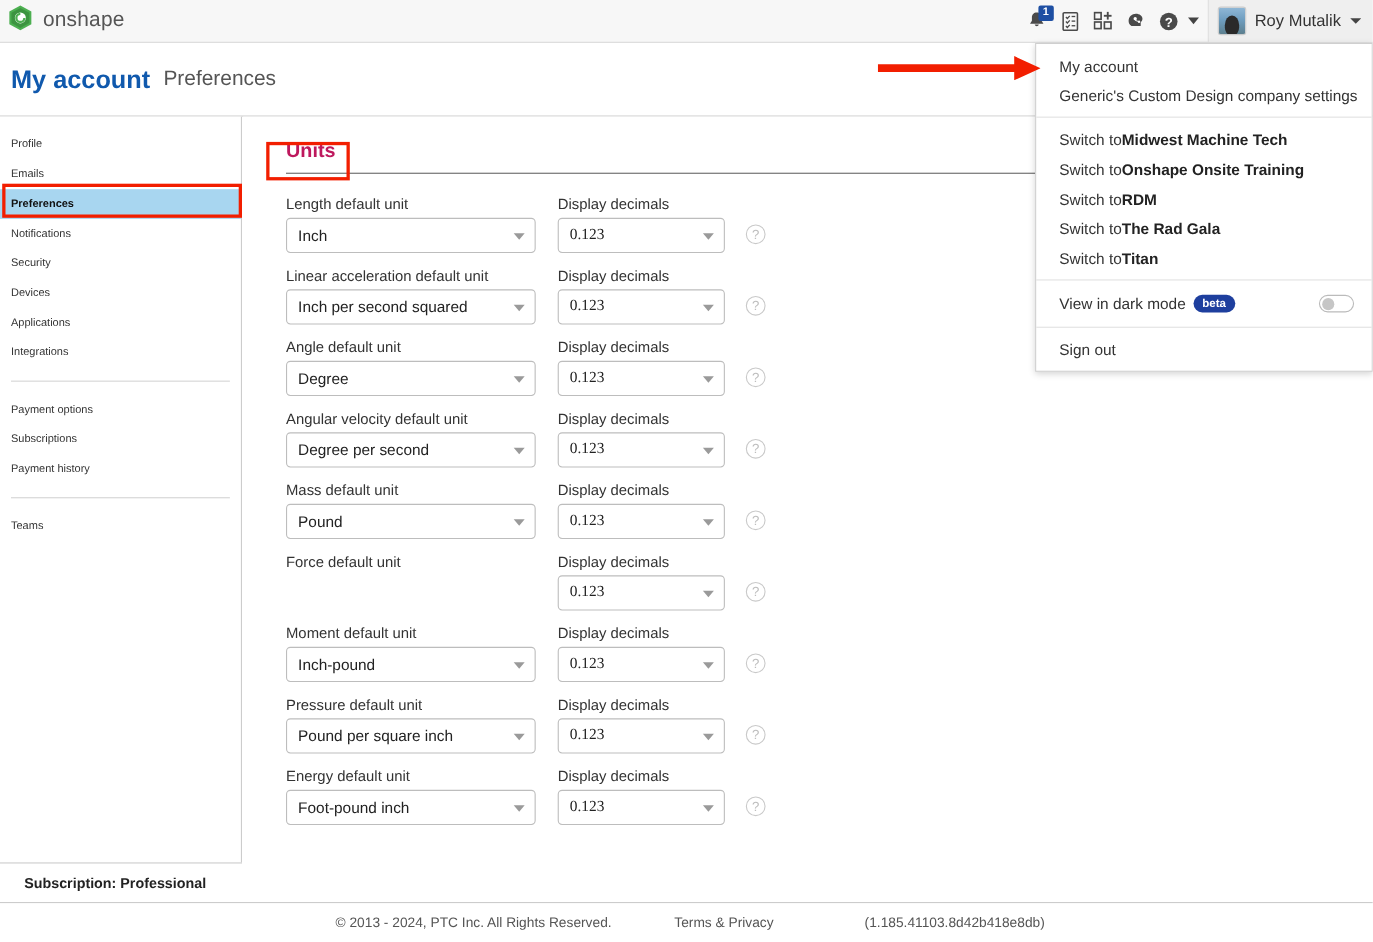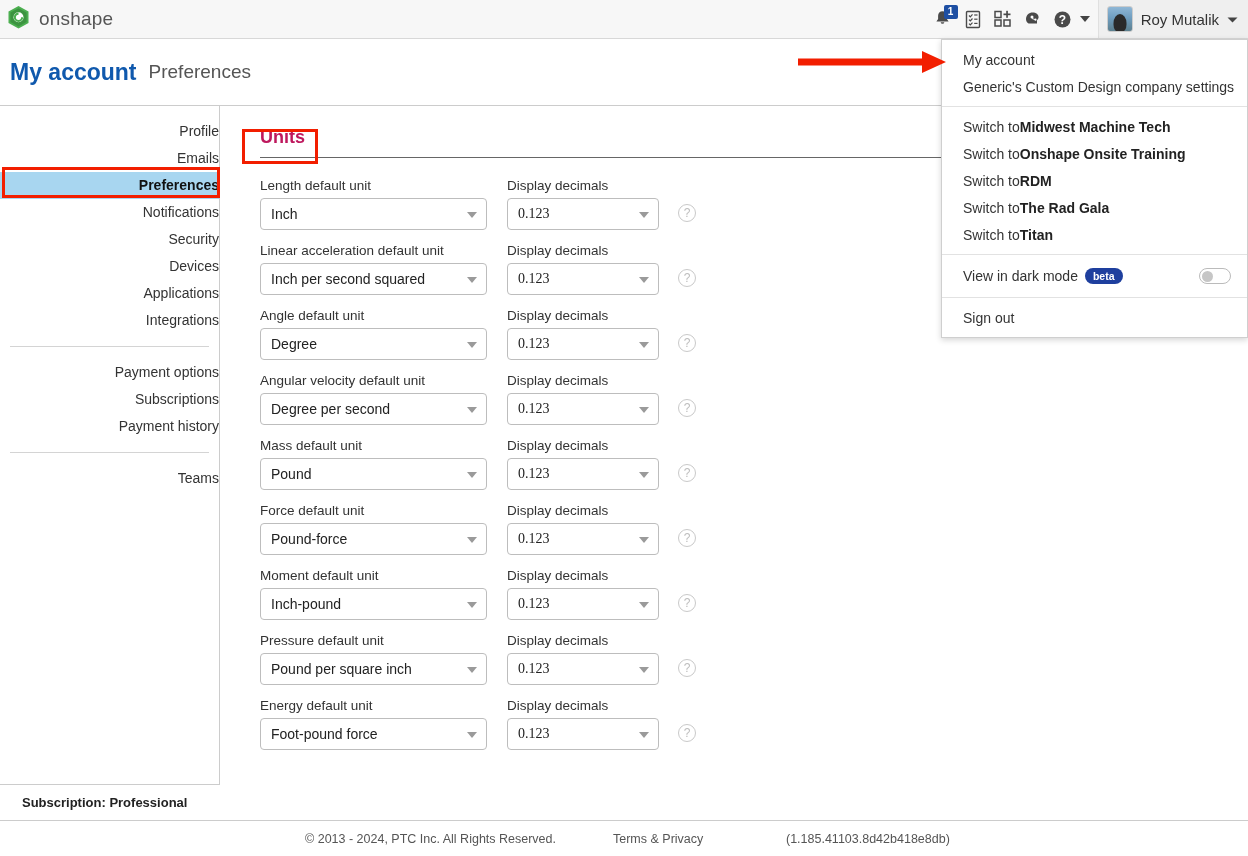--- a/index.html
+++ b/index.html
@@ -78,23 +78,22 @@
   .sidebar {
     position: absolute; top: 106px; left: 0;
     width: 220px; height: 714px;
     background: #fff;
     border-right: 1px solid #ccc;
   }
   .side-list { padding-top: 12px; }
   .side-item {
     height: 27px; line-height: 27px;
     padding-left: 10px;
-    font-size: 14px; color: #333;
+    font-size: 10px; color: #333;
     white-space: nowrap;
-    text-align: right;
   }
   .side-item.active {
     background: #a8d6f0; font-weight: bold; color: #111;
   }
   .side-sep {
     height: 1px; background: #d4d4d4;
     margin: 12px 10px 12px 10px;
   }
   .sub-footer {
     position: absolute; bottom: 0; left: 0;
@@ -396,24 +395,20 @@
           <div class="select sel-narrow">
             <span>0.123</span>
             <span class="arrow"></span>
           </div>
         </div>
         <div class="helpq">?</div>
       </div>
       <div class="frow">
         <div class="fcol-left">
           <span class="flabel">Force default unit</span>
-          <div class="select sel-wide">
-            <span>Pound-force</span>
-            <span class="arrow"></span>
-          </div>
         </div>
         <div class="fcol-right">
           <span class="flabel">Display decimals</span>
           <div class="select sel-narrow">
             <span>0.123</span>
             <span class="arrow"></span>
           </div>
         </div>
         <div class="helpq">?</div>
       </div>
@@ -448,21 +443,21 @@
             <span>0.123</span>
             <span class="arrow"></span>
           </div>
         </div>
         <div class="helpq">?</div>
       </div>
       <div class="frow">
         <div class="fcol-left">
           <span class="flabel">Energy default unit</span>
           <div class="select sel-wide">
-            <span>Foot-pound force</span>
+            <span>Foot-pound inch</span>
             <span class="arrow"></span>
           </div>
         </div>
         <div class="fcol-right">
           <span class="flabel">Display decimals</span>
           <div class="select sel-narrow">
             <span>0.123</span>
             <span class="arrow"></span>
           </div>
         </div>

